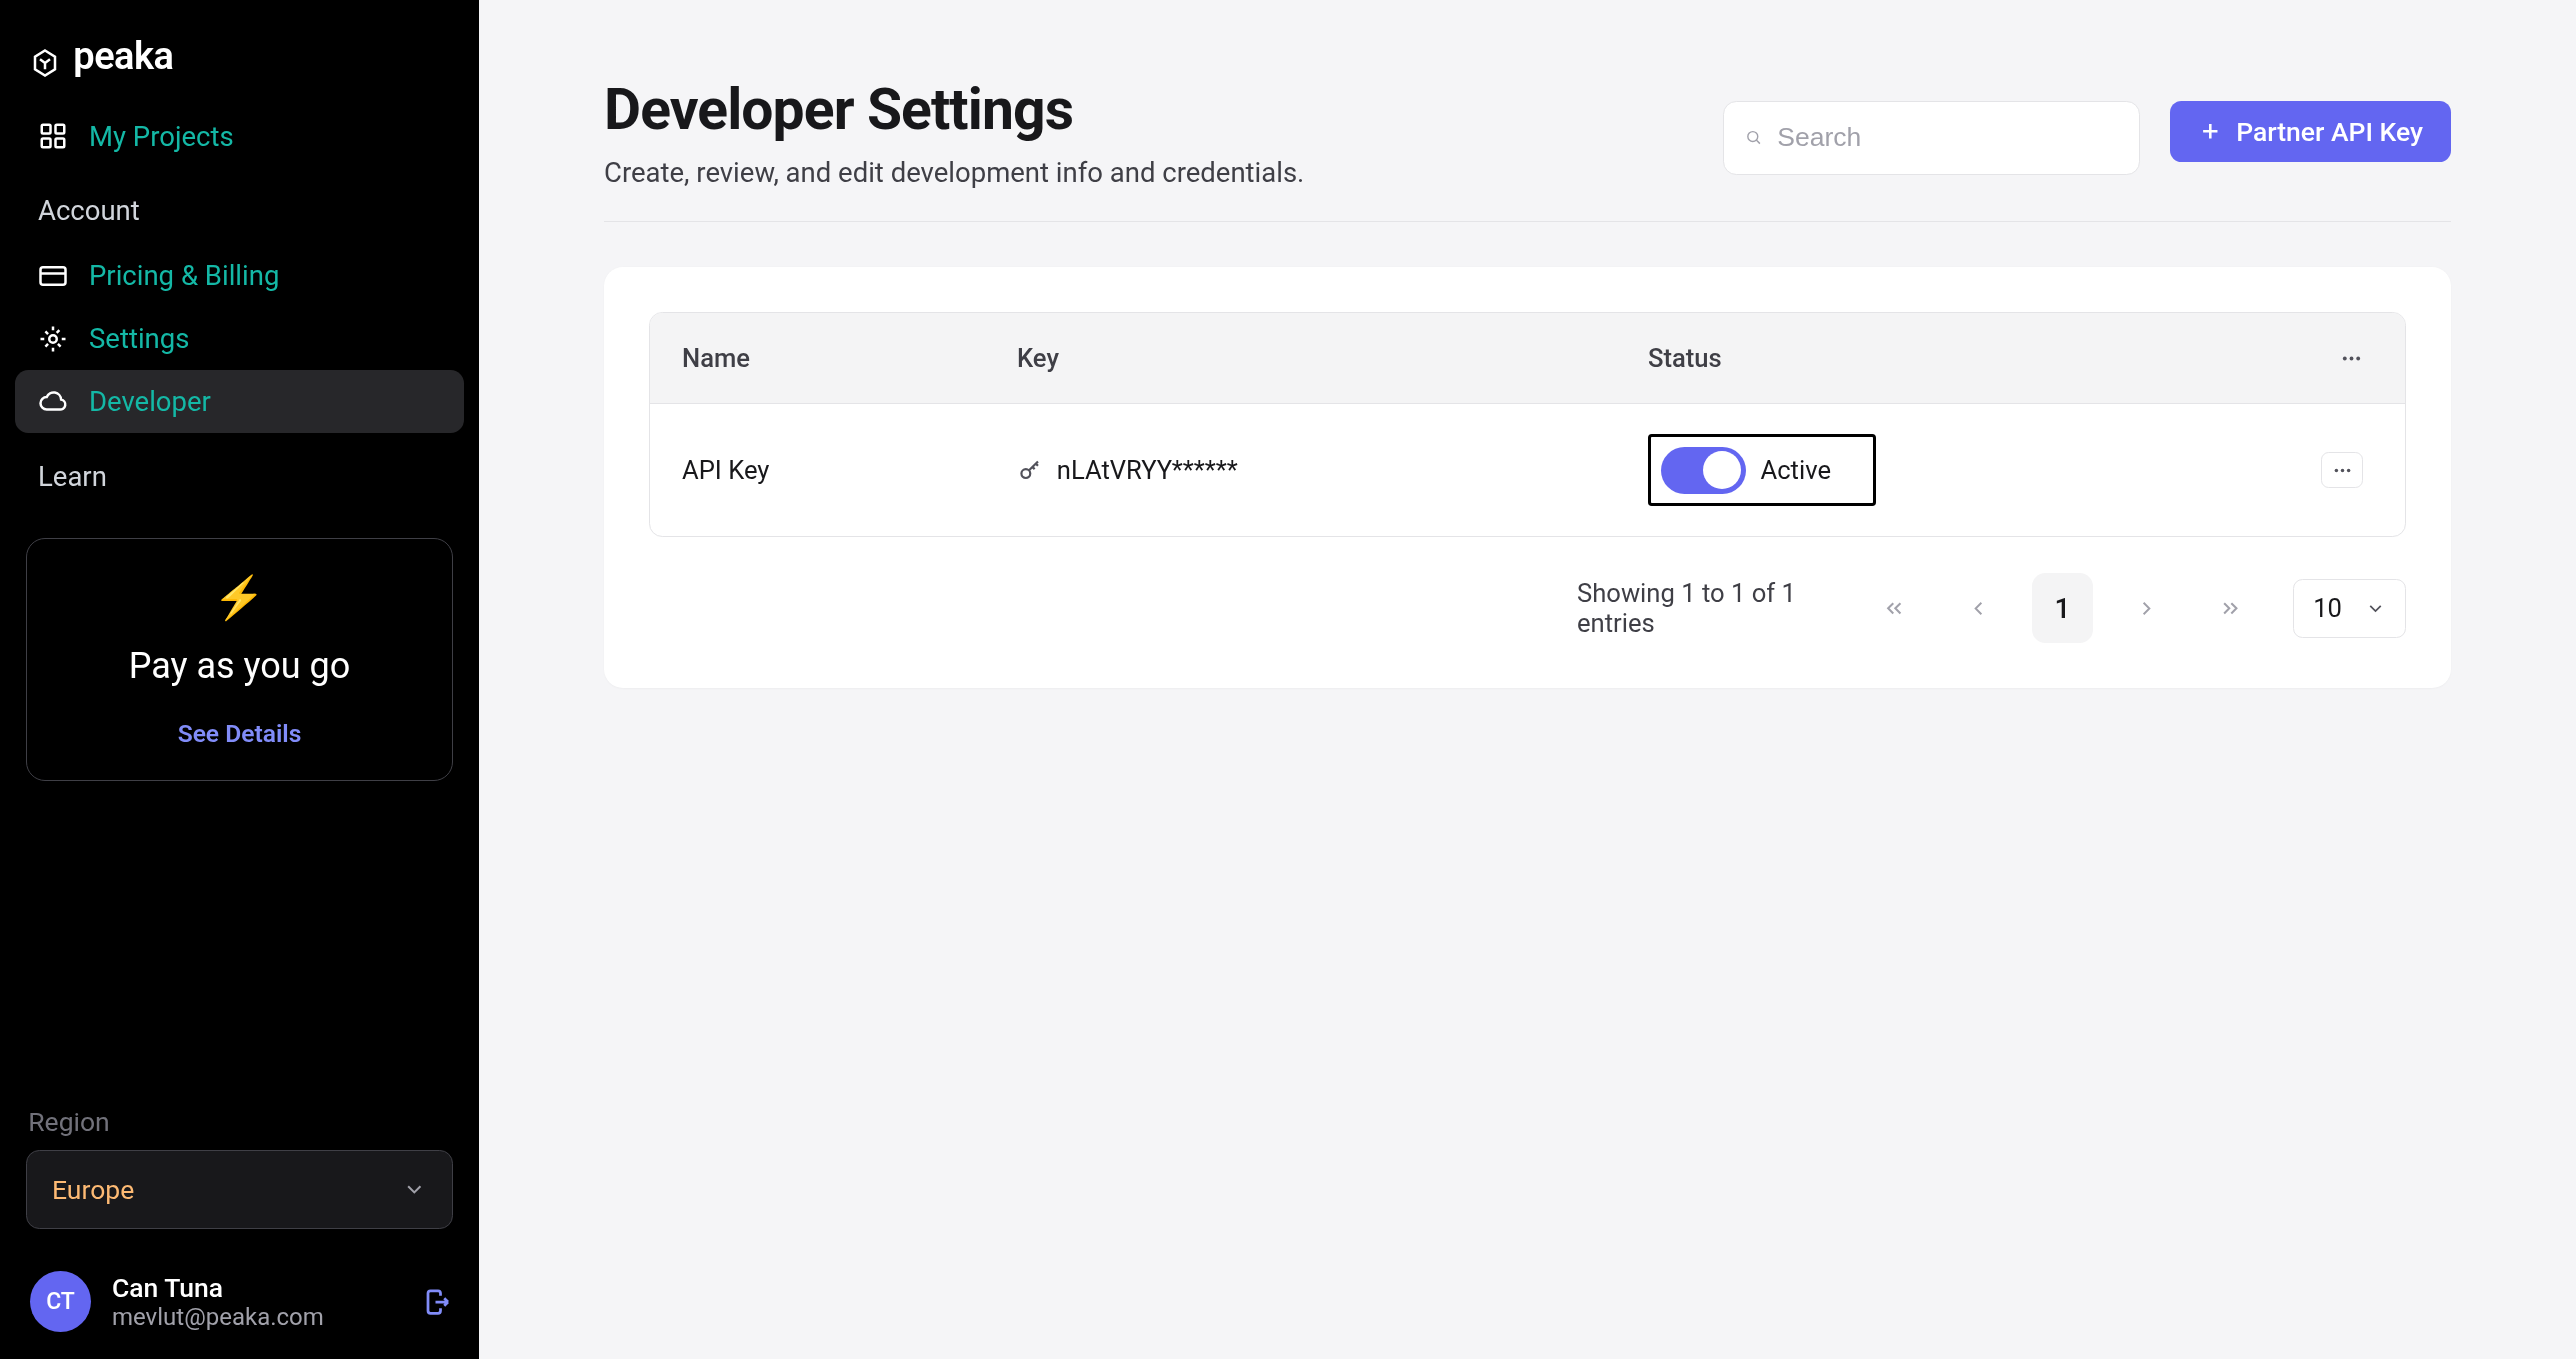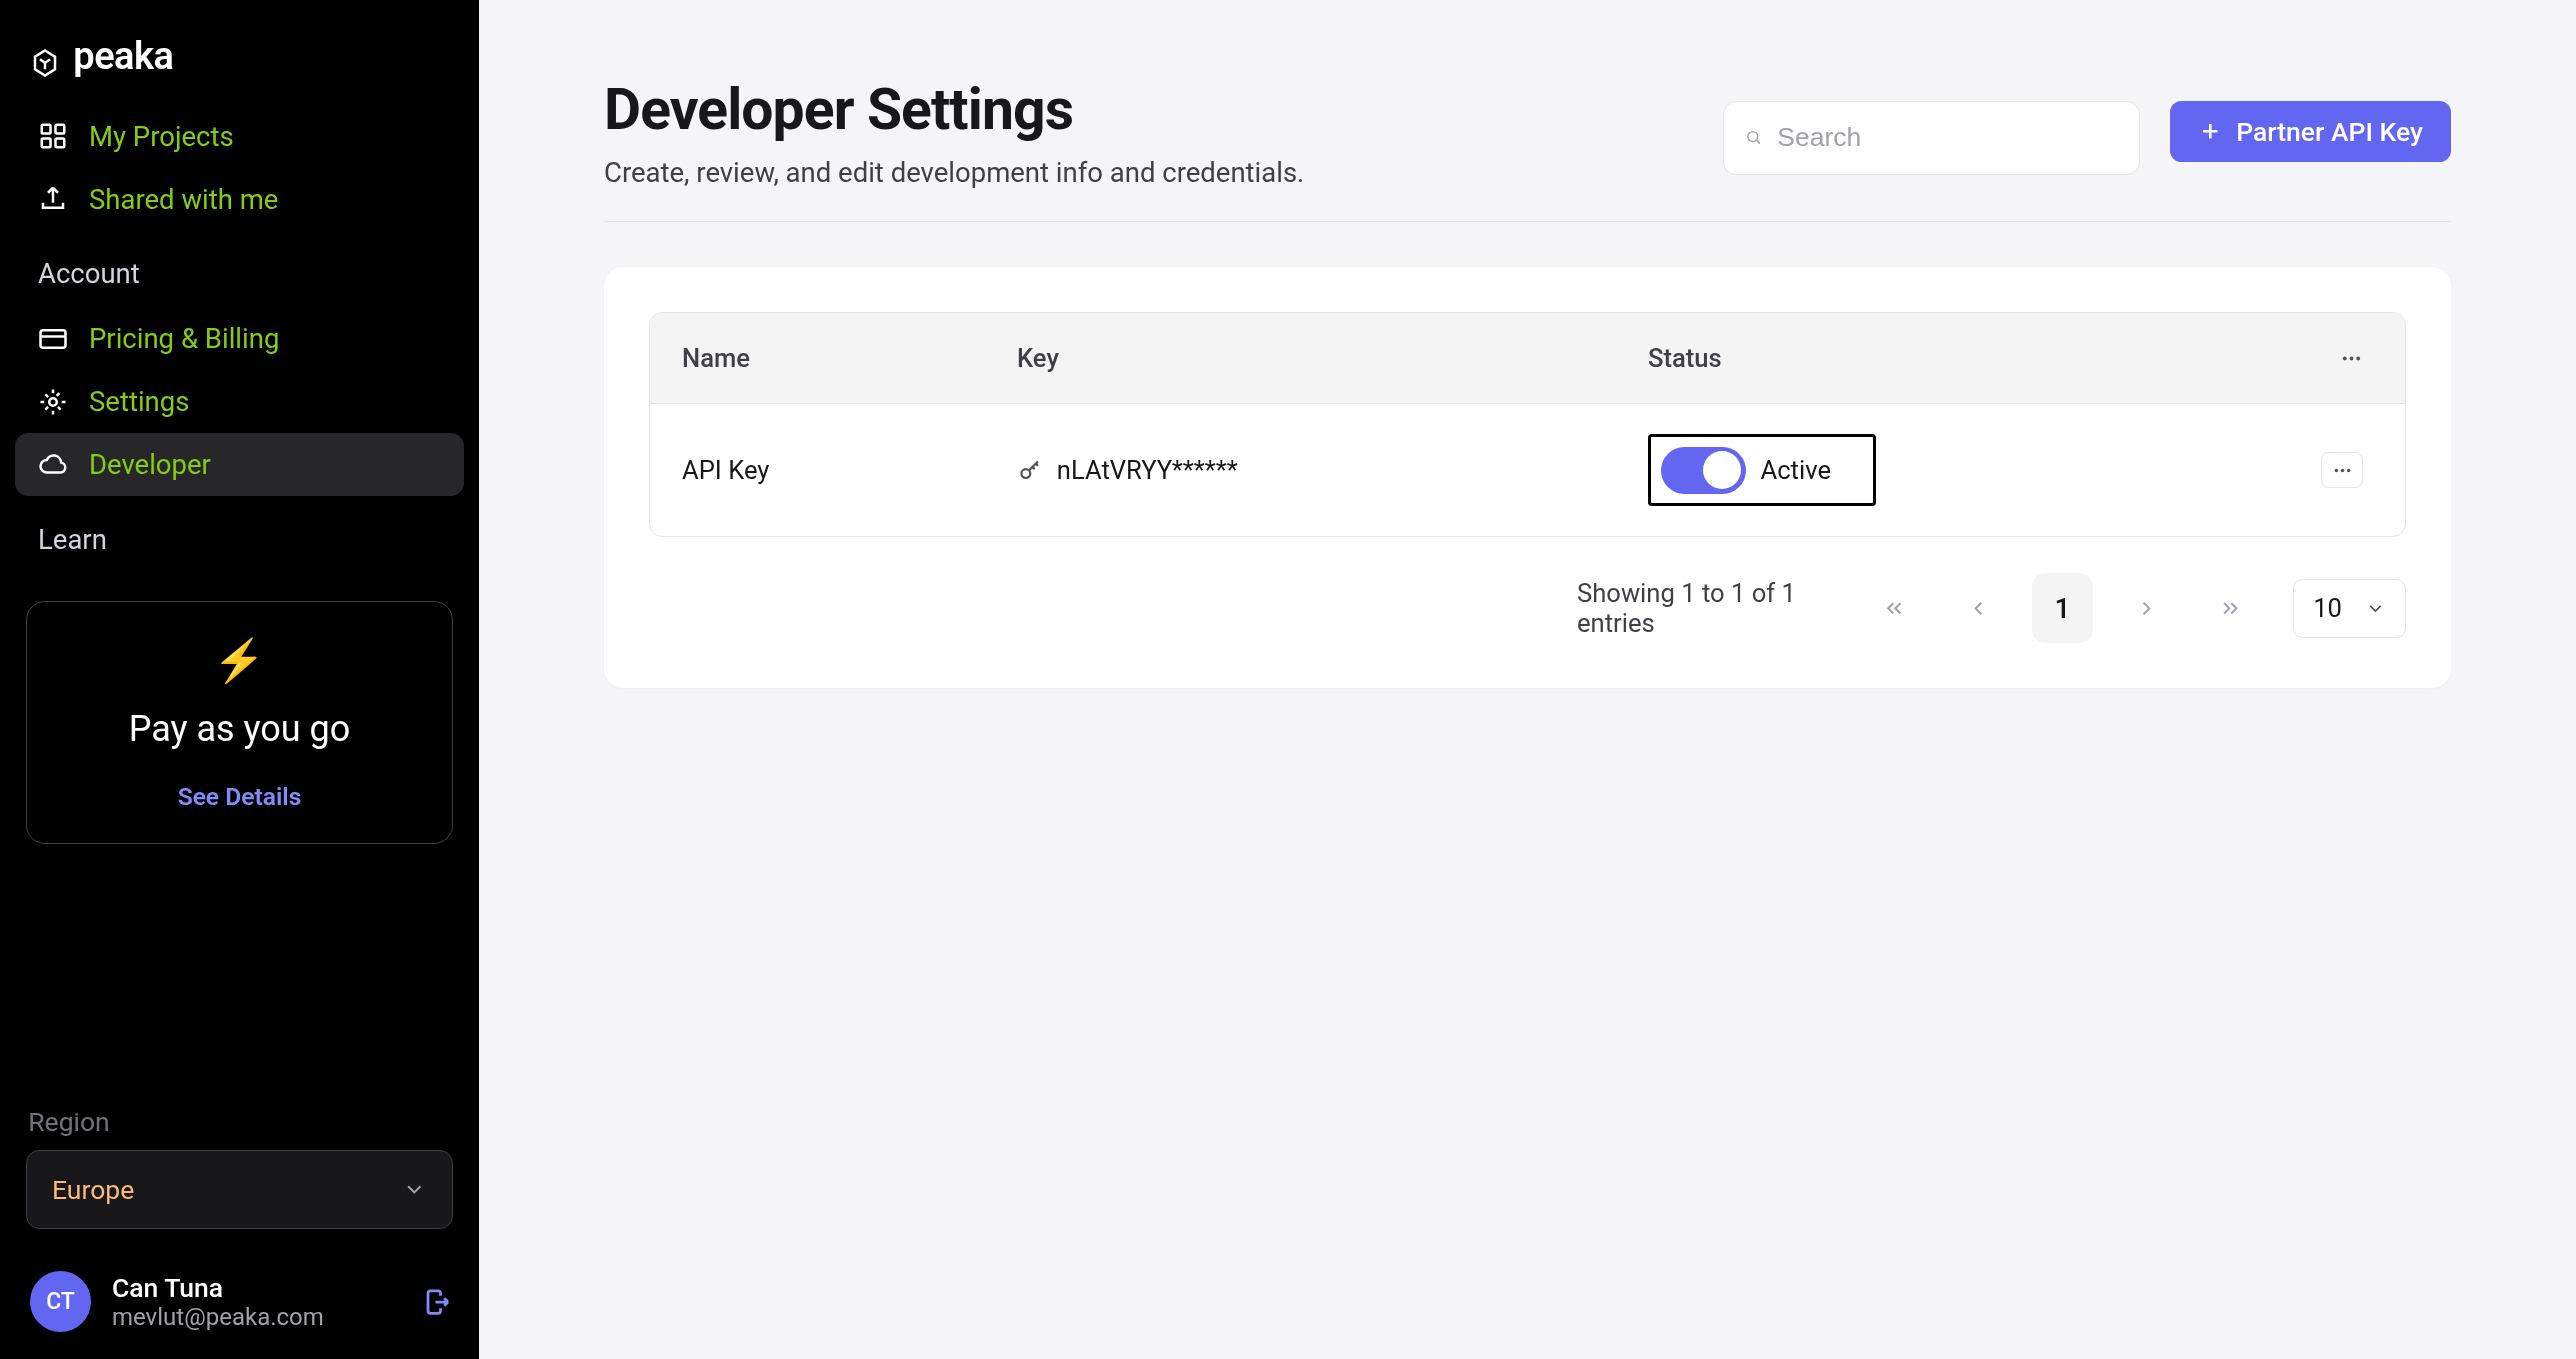--- a/index.html
+++ b/index.html
@@ -3,21 +3,21 @@
 <meta charset="utf-8">
 <style>
 * { margin: 0; padding: 0; box-sizing: border-box; }
 html, body { width: 2576px; height: 1360px; font-family: -apple-system, BlinkMacSystemFont, "Segoe UI", Roboto, sans-serif; overflow: hidden; }
 body { display: flex; background: #f5f5f7; }
 
 
 .sidebar { width: 479px; background: #000; color: #fff; display: flex; flex-direction: column; padding: 34px 15px 28px 15px; }
 .logo { display: flex; align-items: flex-end; gap: 13.3px; padding-left: 15px; margin-bottom: 26.5px; }
 .logo-text { font-size: 38px; font-weight: 600; letter-spacing: -0.5px; }
-.nav-item { display: flex; align-items: center; gap: 21px; padding: 15px 23px; border-radius: 13.3px; cursor: pointer; font-size: 27.5px; font-weight: 400; color: #84cc16; }
+.nav-item { display: flex; align-items: center; gap: 21px; padding: 15px 23px; border-radius: 13.3px; cursor: pointer; font-size: 27.5px; font-weight: 400; color: #14b8a6; }
 .nav-item.active { background: #27272a; }
 .nav-section-label { font-size: 27.5px; color: #d1d5db; padding: 26.5px 23px 17px 23px; font-weight: 400; }
 .nav-icon { width: 30px; height: 30px; flex-shrink: 0; }
 
 .plan-card { margin: 28px 11.4px 0 11.4px; border: 1.4px solid #3f3f46; border-radius: 19px; padding: 34px 19px 32px 19px; display: flex; flex-direction: column; align-items: center; }
 .plan-bolt { font-size: 42px; }
 .plan-title { font-size: 36px; font-weight: 400; color: #fff; margin-top: 23px; }
 .plan-link { font-size: 24.6px; color: #818cf8; font-weight: 600; margin-top: 32px; cursor: pointer; text-align: right; }
 
 .sidebar-spacer { flex: 1; }
@@ -81,26 +81,20 @@
   </div>
 
   <div class="nav-item">
     <svg class="nav-icon" viewBox="0 0 24 24" fill="none" stroke="#fff" stroke-width="2">
         <rect x="3" y="3" width="7" height="7" rx="1"></rect>
         <rect x="14" y="3" width="7" height="7" rx="1"></rect>
         <rect x="3" y="14" width="7" height="7" rx="1"></rect>
         <rect x="14" y="14" width="7" height="7" rx="1"></rect>
       </svg>
     <span>My Projects</span>
-  </div>
-  <div class="nav-item">
-    <svg class="nav-icon" viewBox="0 0 24 24" fill="none" stroke="#fff" stroke-width="2">
-        <path d="M12 3v12M12 3l-4 4M12 3l4 4M4 15v4h16v-4"></path>
-      </svg>
-    <span>Shared with me</span>
   </div>
 
   <div class="nav-section-label">Account</div>
   <div class="nav-item">
     <svg class="nav-icon" viewBox="0 0 24 24" fill="none" stroke="#fff" stroke-width="2">
         <rect x="2" y="5" width="20" height="14" rx="2"></rect>
         <path d="M2 10h20"></path>
       </svg>
     <span>Pricing &amp; Billing</span>
   </div>

